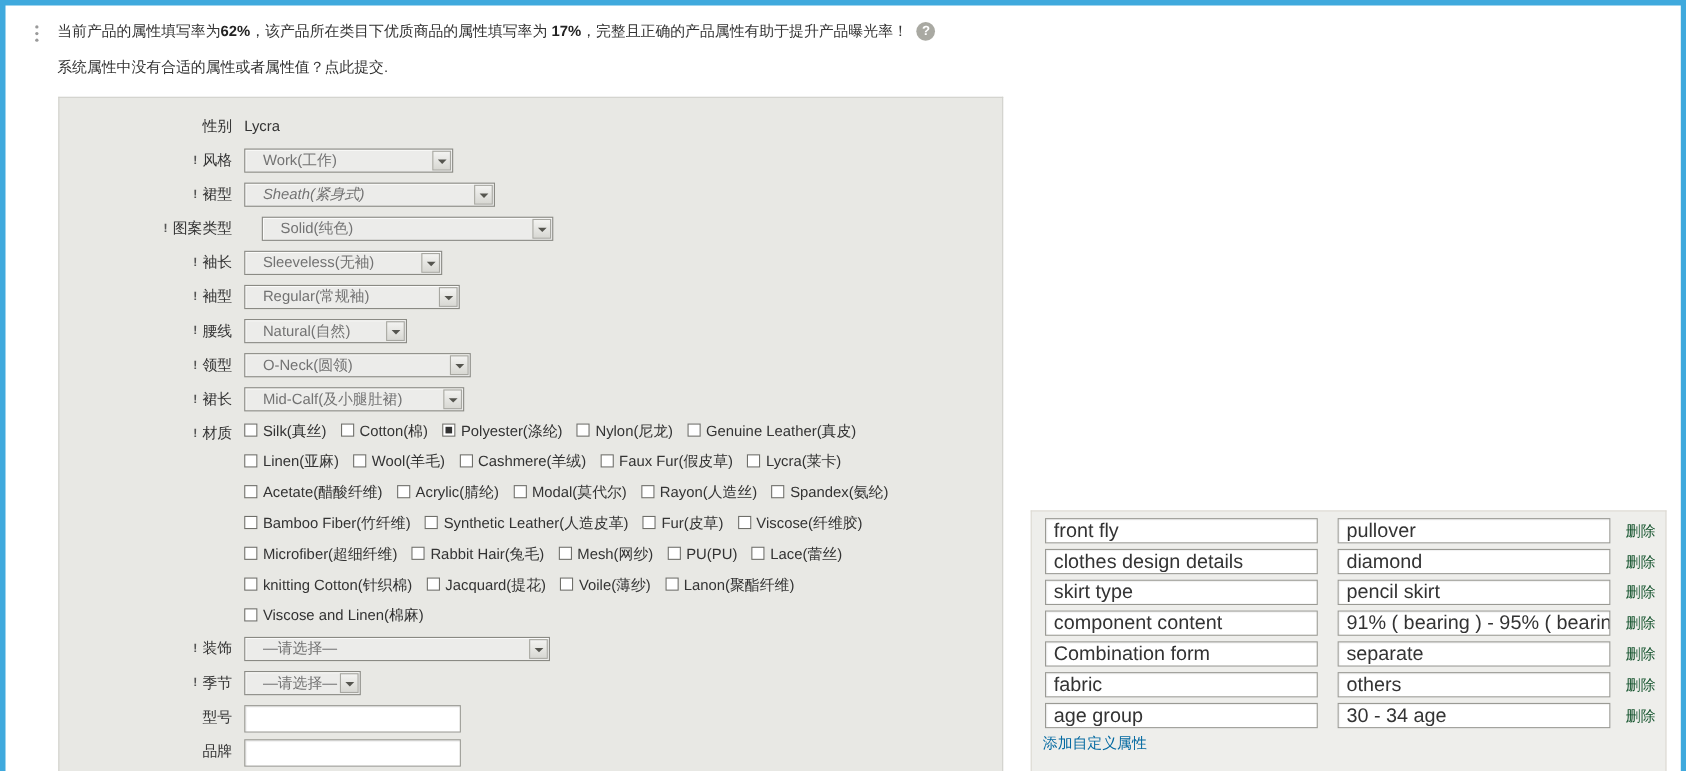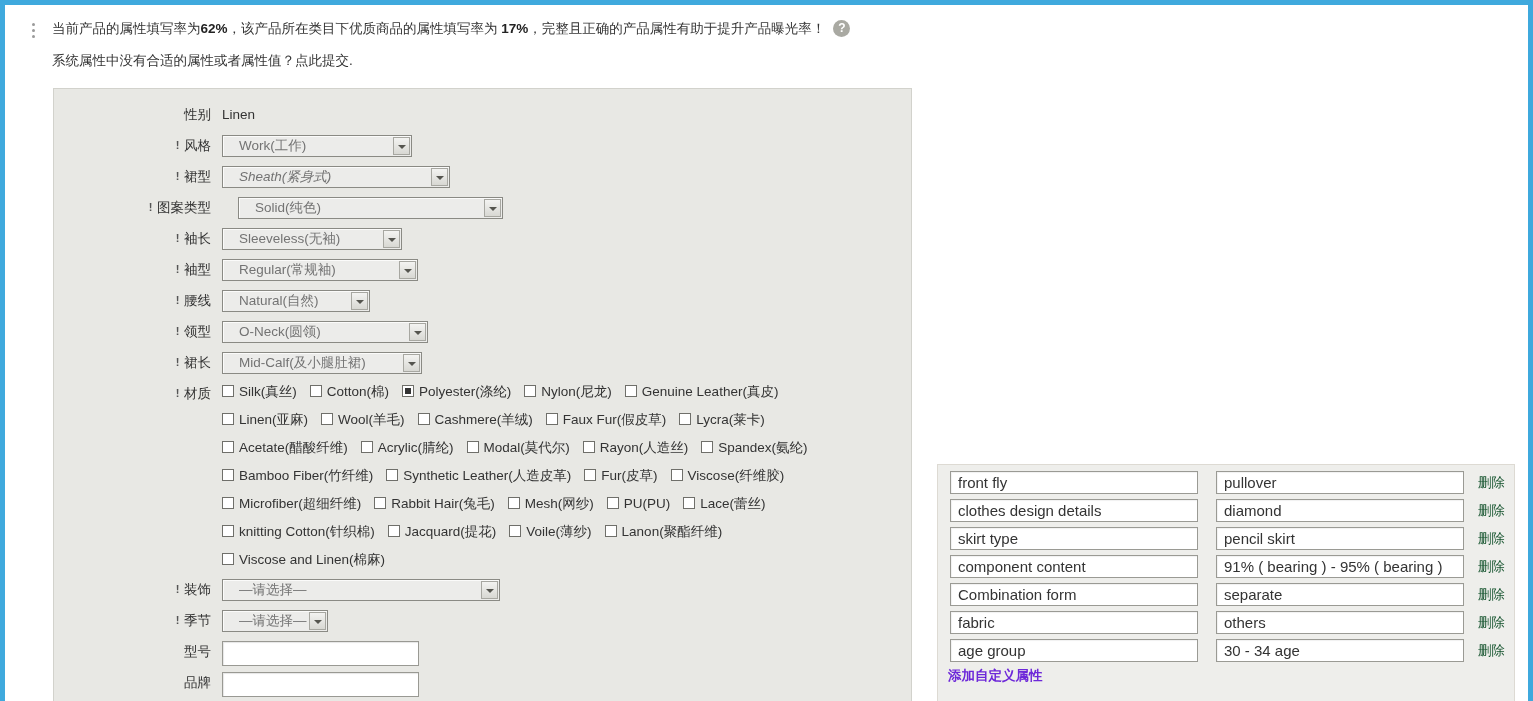--- a/index.html
+++ b/index.html
@@ -115,34 +115,34 @@
   #attr-panel {
     position:absolute; left:932px; top:459px; width:578px; height:242px;
     background:#eeeeeb;
     border:1px solid #dddad3;
     border-bottom:none;
   }
   .attr-row { position:relative; height:28px; }
   .attr-in {
     display:inline-block; height:23px; background:#ffffff;
     border:1px solid #9a9a94;
-    font-size:15px; color:#333; line-height:21px;
+    font-size:18px; color:#333; line-height:21px;
     padding-left:7px; vertical-align:middle;
     overflow:hidden; white-space:nowrap;
     box-shadow:inset 1px 1px 1px rgba(0,0,0,.06);
   }
   .attr-key { position:absolute; left:12px; top:0; width:248px; }
   .attr-val { position:absolute; left:278px; top:0; width:248px; }
   .attr-del {
     position:absolute; left:540px; top:0; height:23px; line-height:23px;
     font-size:13.5px; color:#14532d; cursor:pointer;
   }
   .attr-add {
     position:absolute; left:10px; top:202px;
-    font-size:13.5px; color:#6d28d9; cursor:pointer;font-weight:bold;
+    font-size:13.5px; color:#0369a1; cursor:pointer;
   }
 </style>
 </head>
 <body>
 
 <div id="page">
 
   <div id="notice">
     <div class="nb-wrap">
       <span style="display:block;width:3px;height:3px;background:#9a9a9a;border-radius:50%;margin:0 0 3px 0;"></span>
@@ -156,21 +156,21 @@
 
     <div class="notice-row r2">
       <span>系统属性中没有合适的属性或者属性值？点此提交.</span>
     </div>
   </div>
 
   <div id="form-panel">
     <div id="form-rows" style="position:absolute;left:0;top:15px;width:859px;">
         <div class="frow">
           <div class="label-cell"><span>性别</span></div>
-          <div class="field-cell"><span class="plainval">Linen</span></div>
+          <div class="field-cell"><span class="plainval">Lycra</span></div>
         </div>
         <div class="frow">
           <div class="label-cell"><span class="req">!</span><span>风格</span></div>
           <div class="field-cell"><span class="sel" style="width: 190px;"><span class="txt">Work(工作)</span><span class="arrowbox"></span></span></div>
         </div>
         <div class="frow">
           <div class="label-cell"><span class="req">!</span><span>裙型</span></div>
           <div class="field-cell"><span class="sel" style="width: 228px; font-style: italic;"><span class="txt">Sheath(紧身式)</span><span class="arrowbox"></span></span></div>
         </div>
         <div class="frow">

